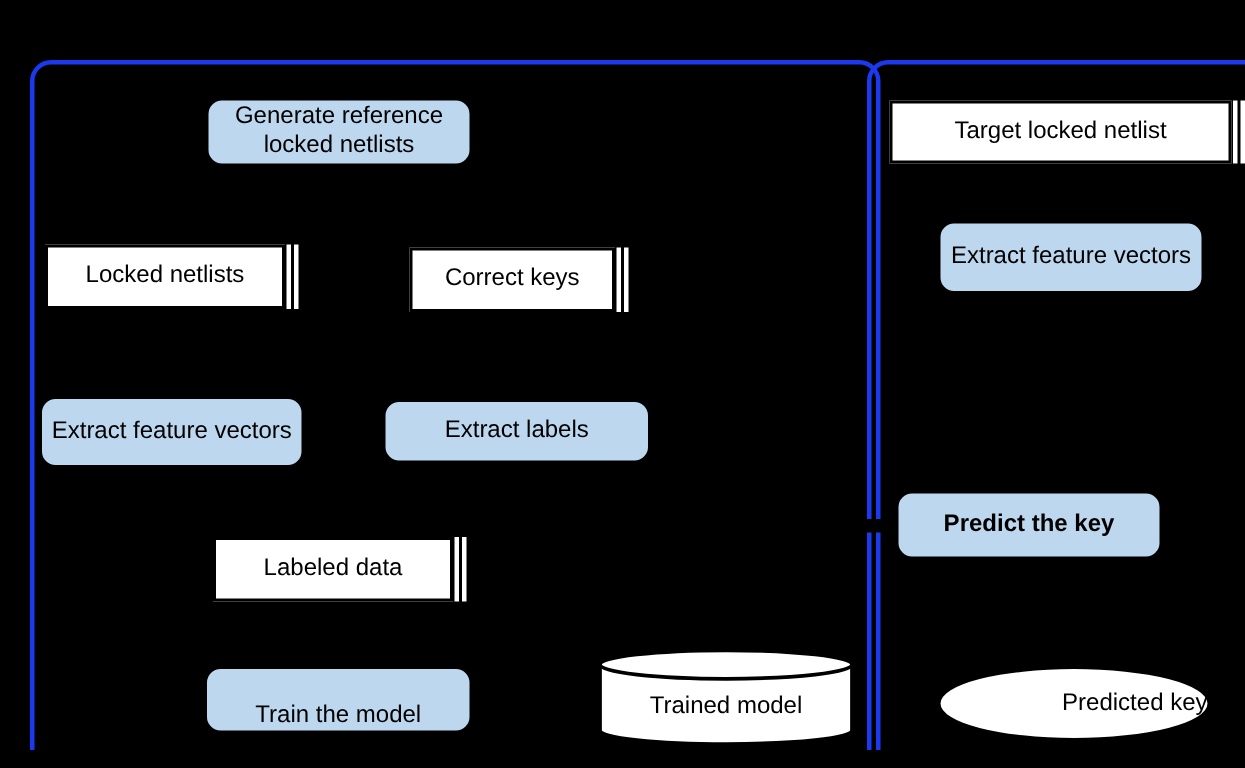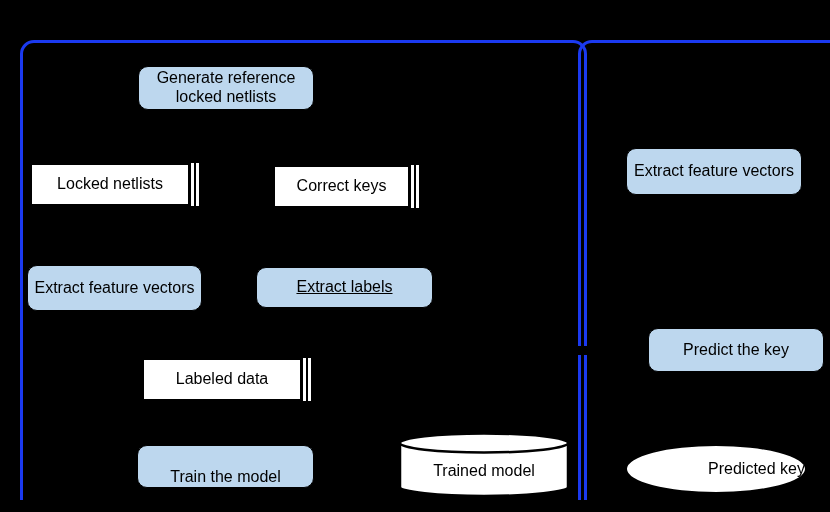--- a/index.html
+++ b/index.html
@@ -22,28 +22,28 @@
 
   .cylinder{background:transparent;text-align:right;}
   .cylinder svg{position:absolute;inset:0;width:100%;height:100%;}
   .cylinder .cyl-label{position:relative;z-index:1;padding-top:12px;}
 
   
   #n-generate      {left:123px;top:66px; width:174px;height:42px;}
   #n-locked        {left:15px; top:163px;width:156px;height:39px;}
   #n-correct       {left:258px;top:165px;width:133px;height:39px;}
   #n-extractfv     {left:12px; top:265px;width:173px;height:44px;}
-  #n-extractlabels {left:241px;top:267px;width:175px;height:39px;text-decoration:underline;}
+  #n-extractlabels {left:241px;top:267px;width:175px;height:39px;}
   #n-labeled       {left:127px;top:358px;width:156px;height:39px;}
   #n-train         {left:122px;top:445px;width:175px;height:41px;align-items:flex-end;}
   #n-trained       {left:383px;top:431px;width:172px;height:69px;}
   #n-target        {left:578px;top:67px; width:224px;height:38px;}
   #n-extractfv2    {left:611px;top:148px;width:174px;height:45px;}
   #n-unlabeled     {left:615px;top:240px;width:157px;height:38px;}
-  #n-predict       {left:633px;top:328px;width:174px;height:42px;}
+  #n-predict       {left:583px;top:328px;width:174px;height:42px;font-weight:bold;}
   #n-predicted     {left:610px;top:444px;width:178px;height:46px;justify-content:flex-end;}
 
   
   #connector{position:absolute;left:556px;top:346px;width:19px;height:9px;background:var(--background,#000);z-index:5;}
 </style>
 </head>
 <body>
 
 <div id="canvas">
 
@@ -82,20 +82,24 @@
   </div>
 
   <div class="node cylinder" id="n-trained">
     <svg viewBox="0 0 172 69" preserveAspectRatio="none">
       <path d="M2 12 L2 56 A84 9 0 0 0 170 56 L170 12" fill="#ffffff" stroke="#000000" stroke-width="2.5"></path>
       <ellipse cx="86" cy="12" rx="84" ry="9.5" fill="#ffffff" stroke="#000000" stroke-width="2.5"></ellipse>
     </svg>
     <span class="cyl-label">Trained model</span>
   </div>
 
+  <div class="node stack" id="n-target">
+    <span>Target locked netlist</span>
+    <span class="bars"></span>
+  </div>
 
   <div class="node process" id="n-extractfv2">
     <span>Extract feature vectors</span>
   </div>
 
 
   <div class="node process" id="n-predict">
     <span>Predict the key</span>
   </div>
 

